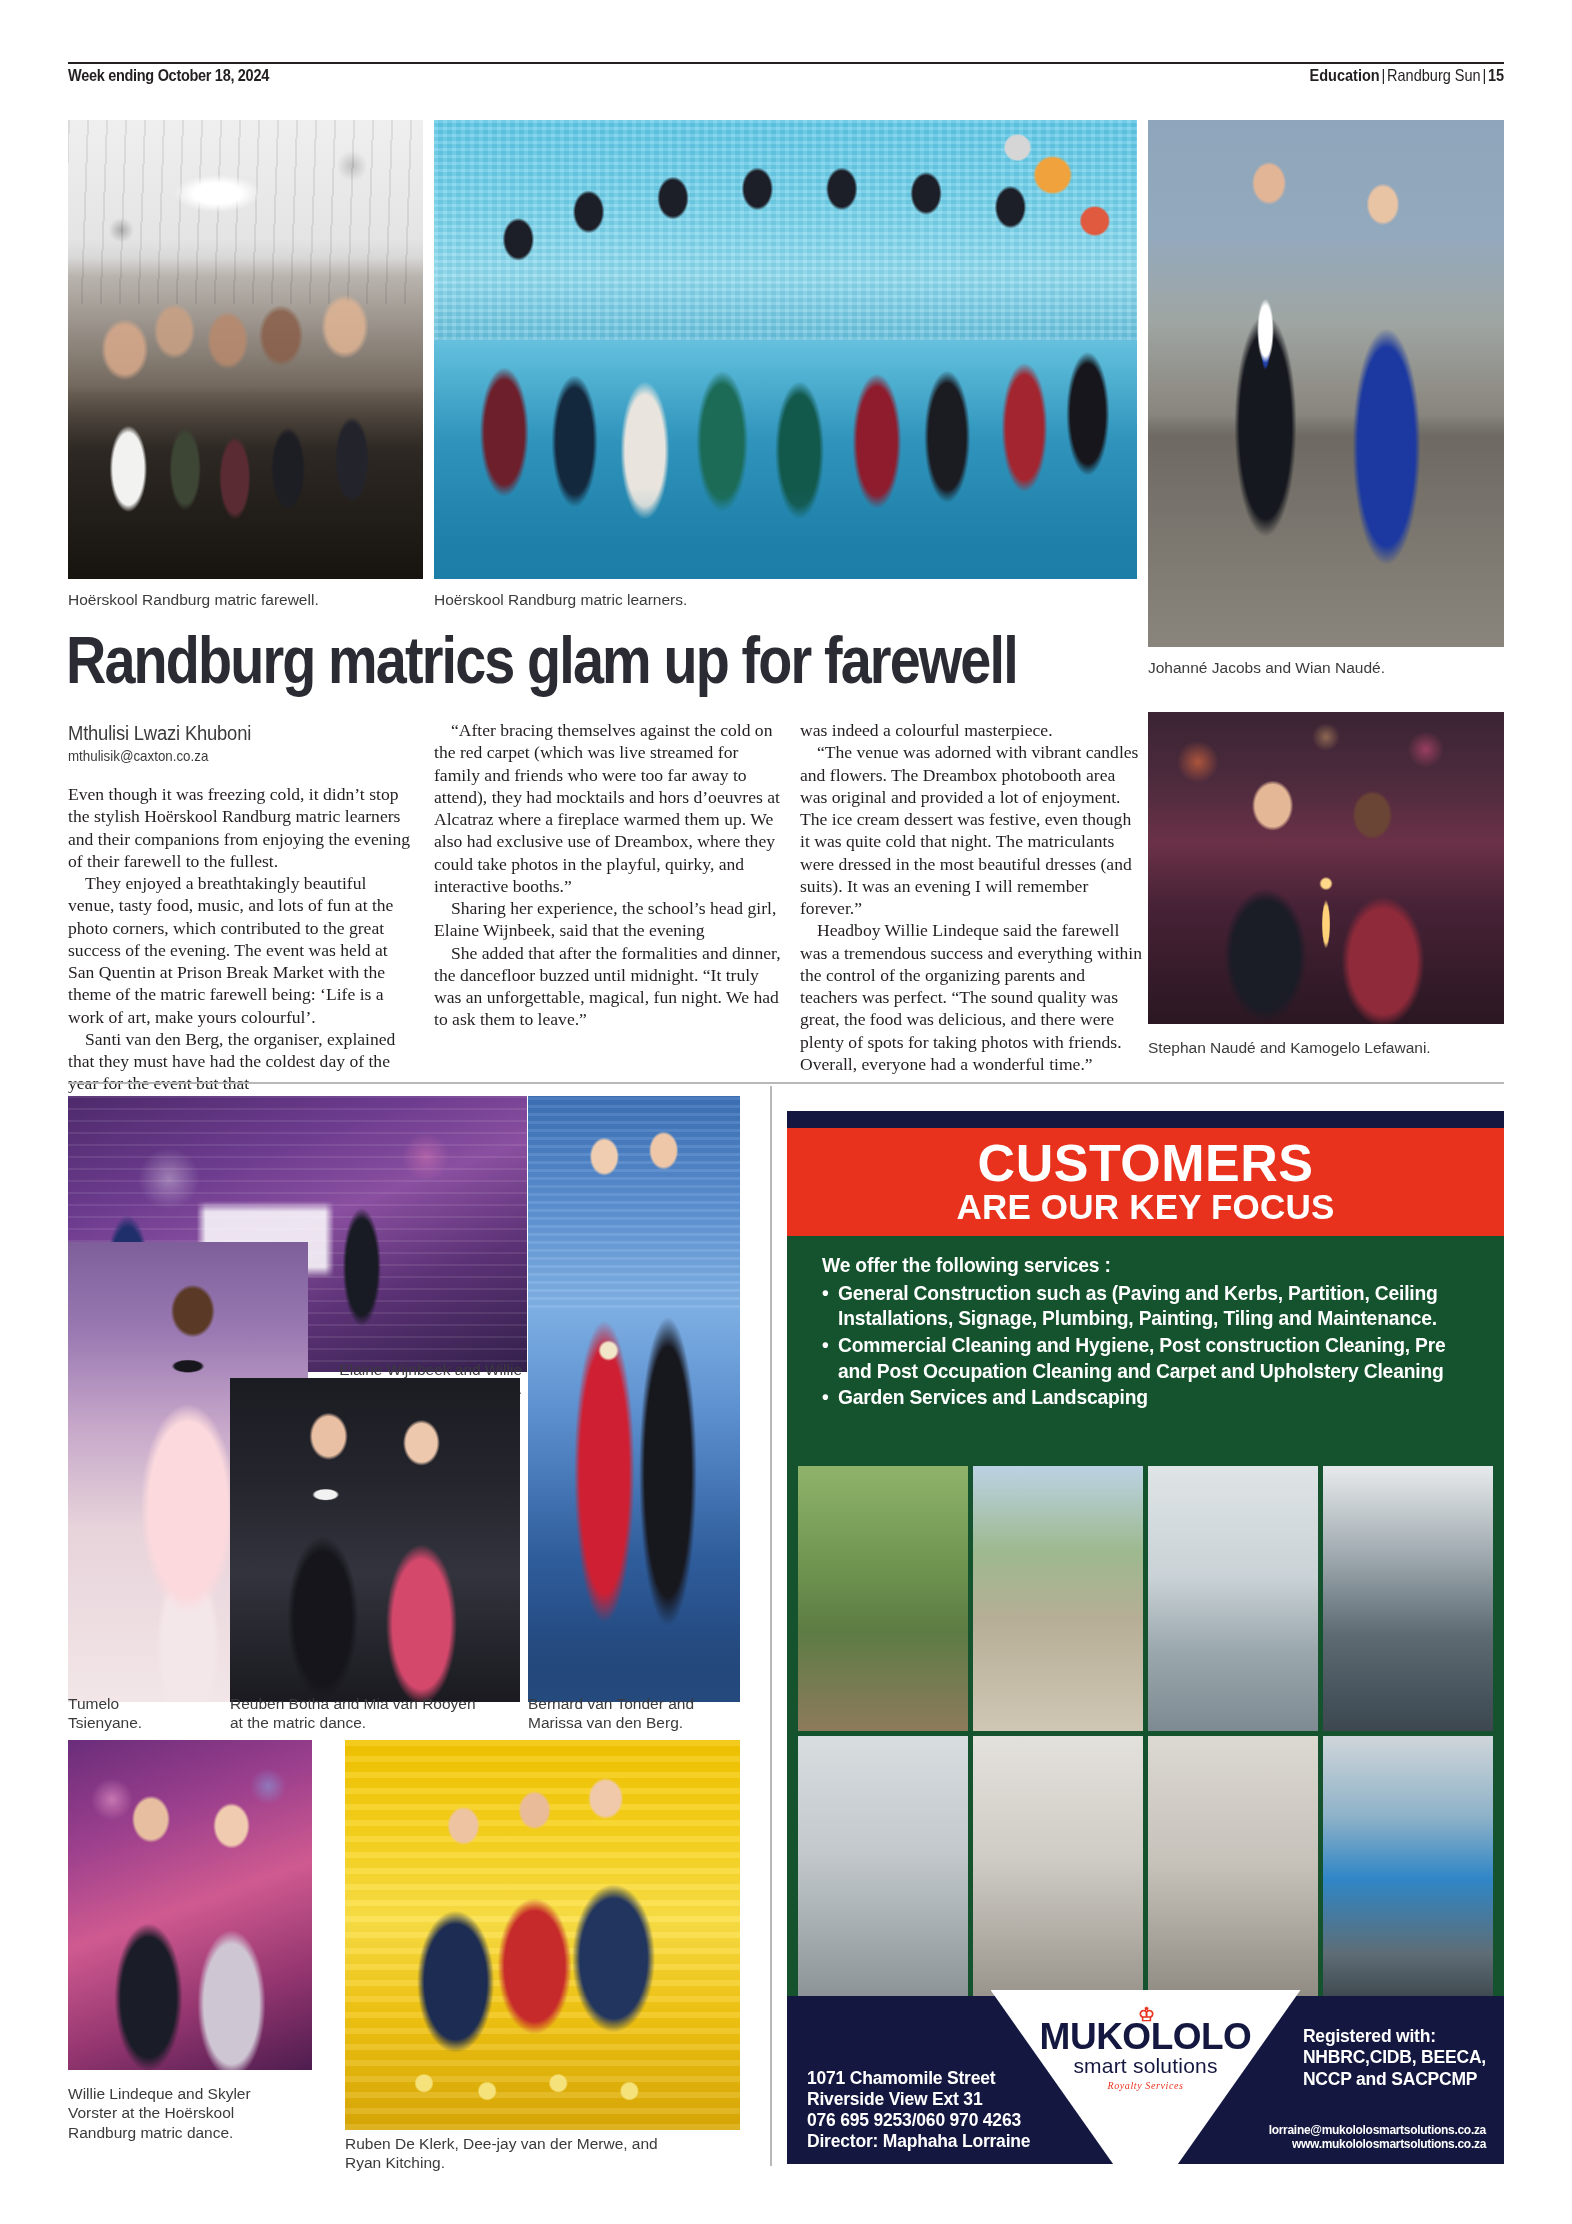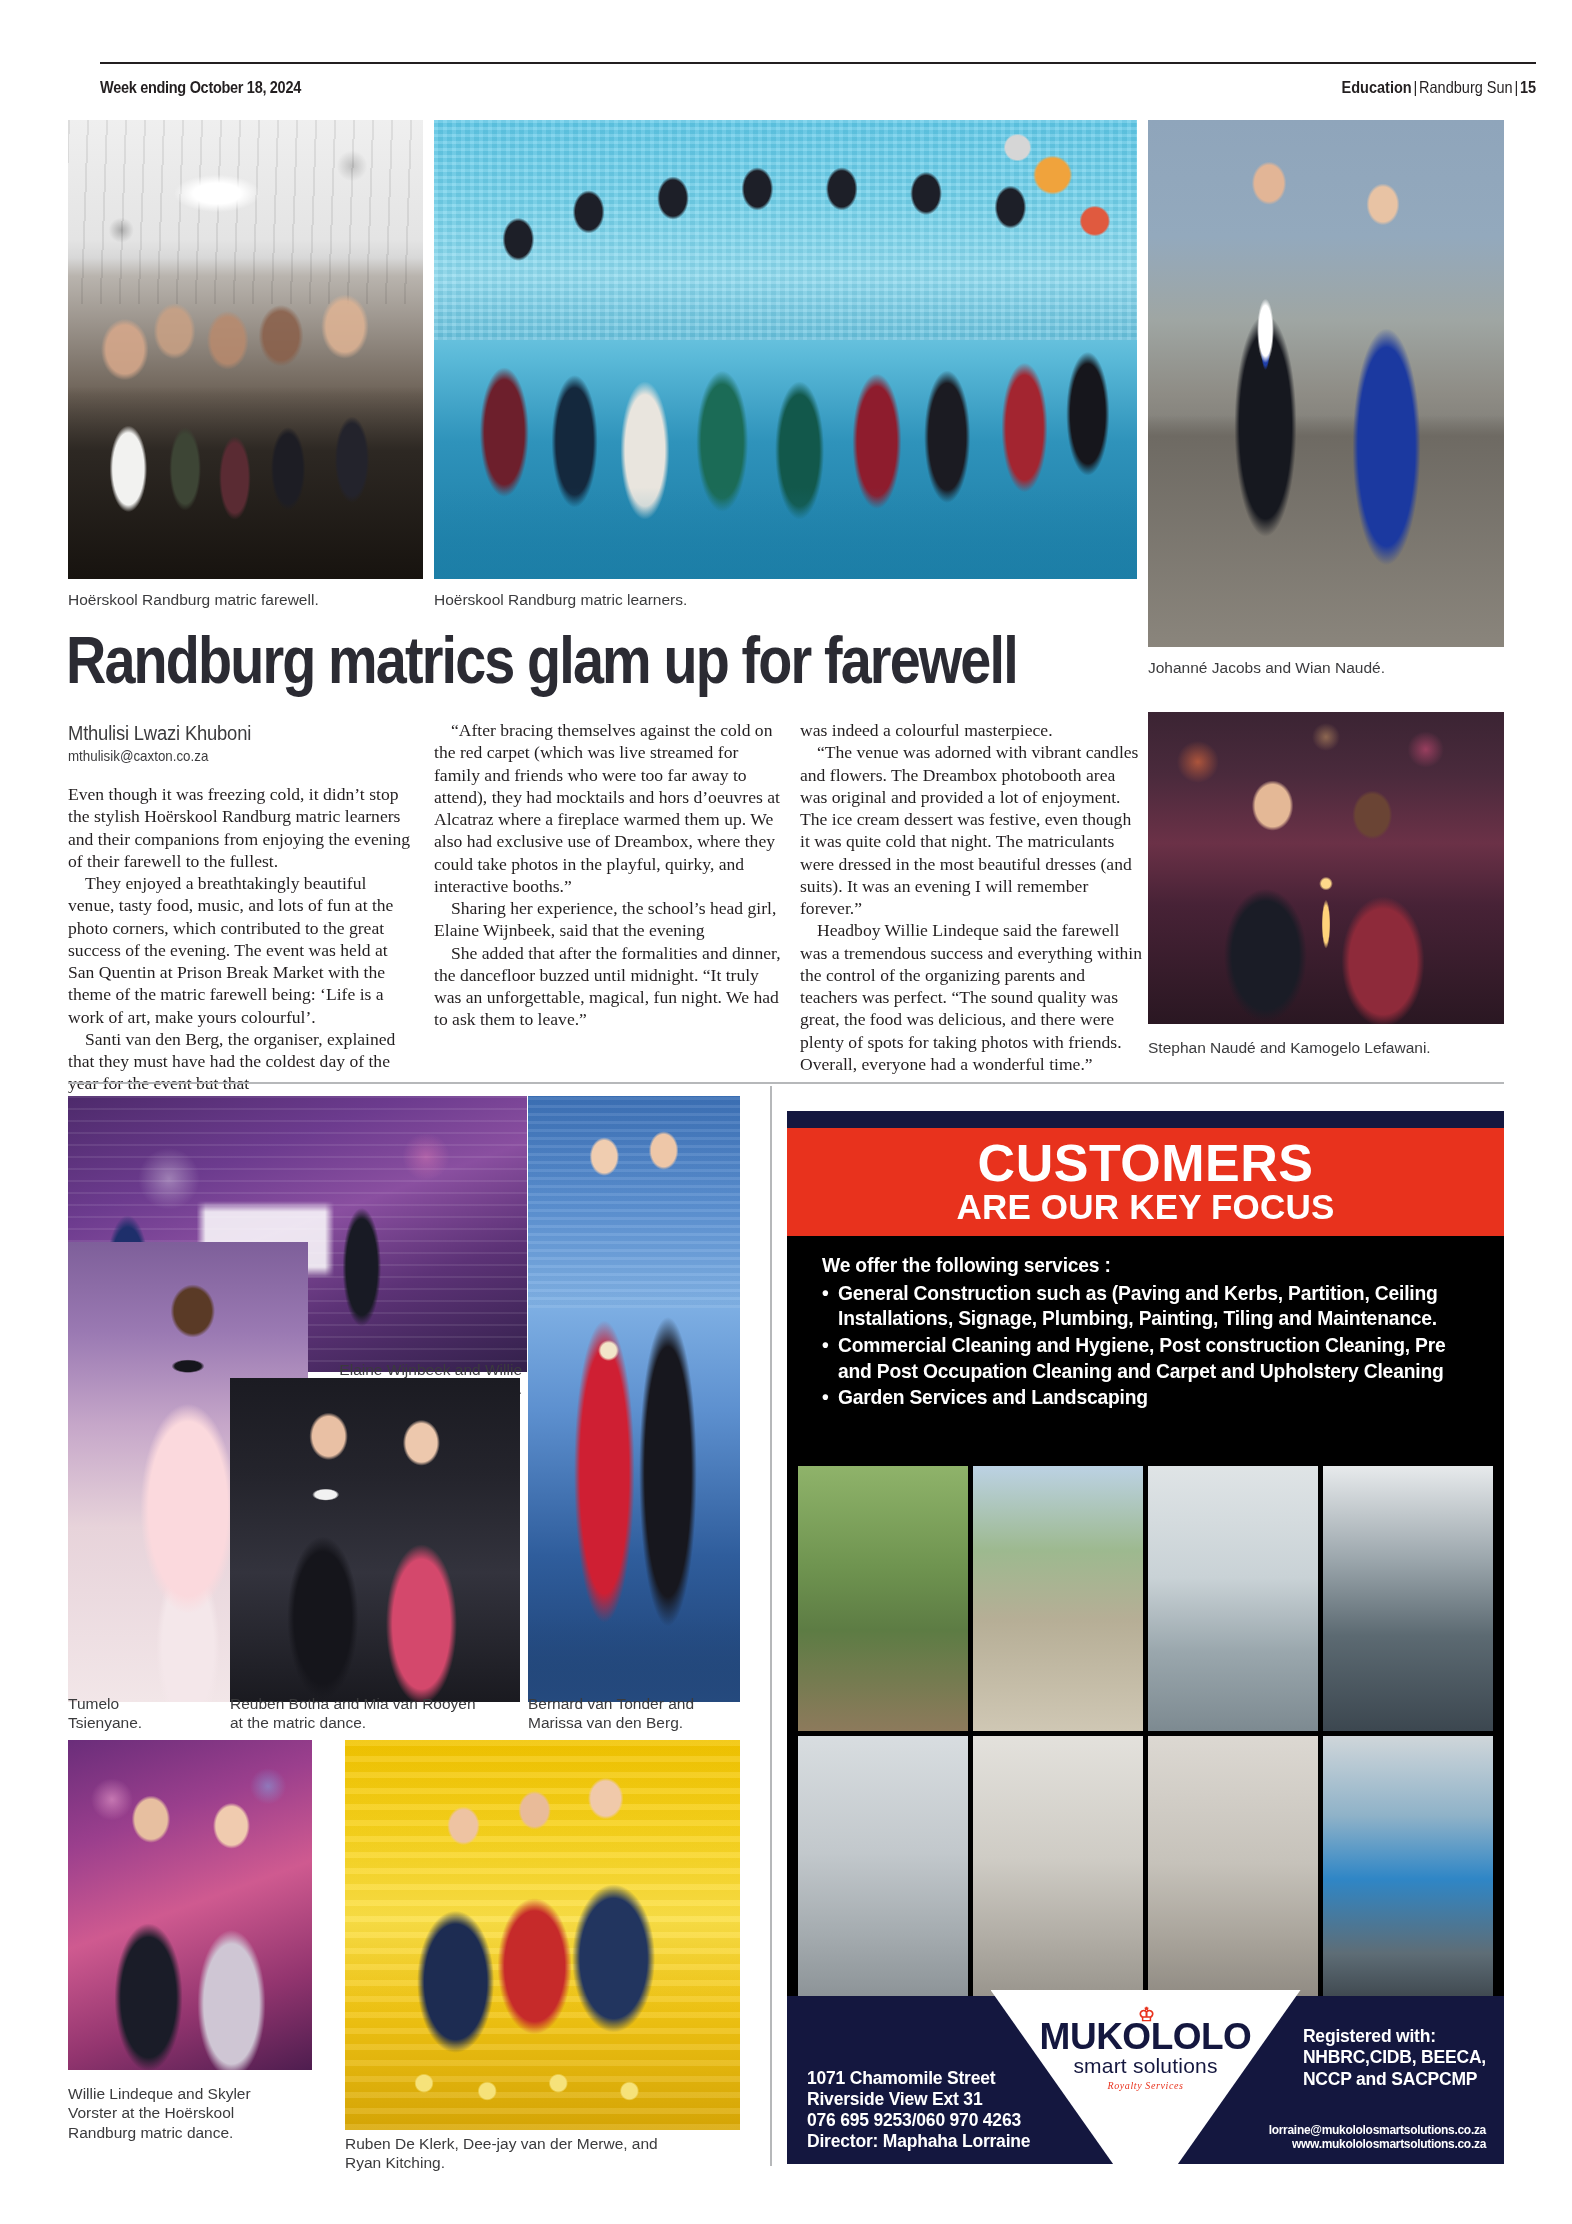--- a/index.html
+++ b/index.html
@@ -20,25 +20,24 @@
     height: 2224px;
     background: #fff;
   }
 
   
   .masthead {
     position: absolute;
     left: 68px; top: 62px;
     width: 1436px;
     border-top: 2px solid #231f20;
-    padding-top: 14px;
+    padding-top: 2px;
     display: flex;
     justify-content: space-between;
     align-items: baseline;
-    margin-left: 32px;
   }
   .masthead-left {
     font-family: "Liberation Sans", sans-serif;
     font-weight: bold;
     font-size: 16.5px;
     letter-spacing: -0.35px;
     color: #231f20;
     transform: scaleX(0.88);
     transform-origin: left center;
   }
@@ -118,21 +117,21 @@
 
   #col1 { left: 68px; top: 783px; width: 346px; }
   #col2 { left: 434px; top: 719px; width: 348px; }
   #col3 { left: 800px; top: 719px; width: 344px; }
 
   
   .ad {
     position: absolute;
     left: 787px; top: 1111px;
     width: 717px; height: 1053px;
-    background: #000000;
+    background: #14532d;
     overflow: hidden;
   }
   .ad-topbar { position: absolute; left: 0; top: 0; width: 100%; height: 17px; background:#14173f; }
   .ad-red {
     position: absolute;
     left: 0; top: 17px;
     width: 100%; height: 108px;
     background: #e8321d;
     display: flex;
     flex-direction: column;

